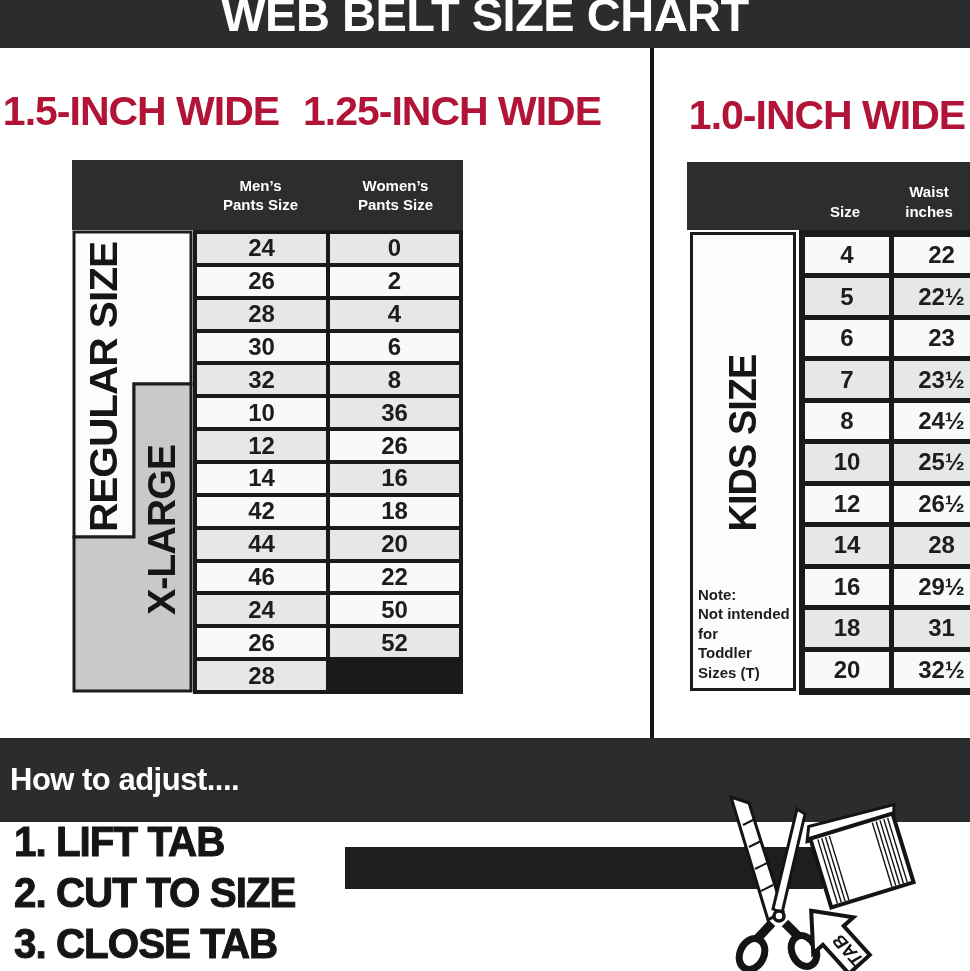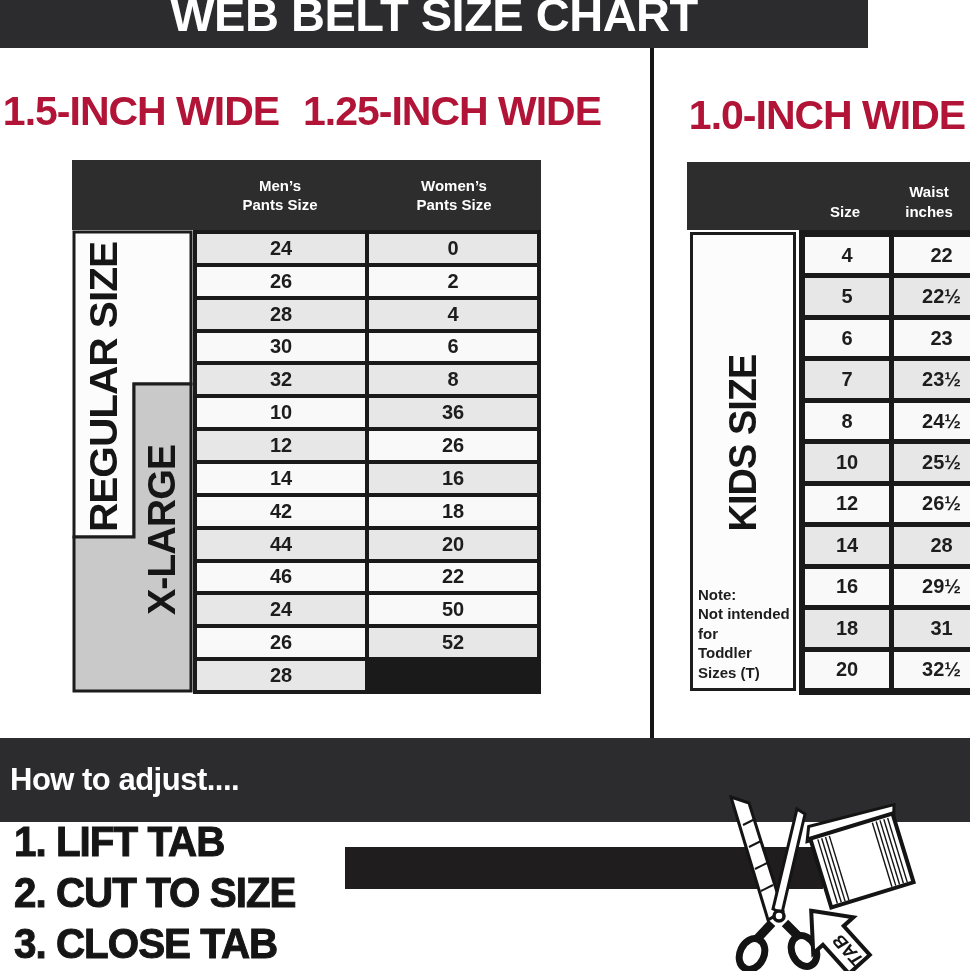--- a/index.html
+++ b/index.html
@@ -3,44 +3,44 @@
 <meta charset="utf-8">
 <style>
   * { margin:0; padding:0; box-sizing:border-box; }
   html,body { width:970px; height:971px; }
   body {
     position:relative; overflow:hidden; background:#ffffff;
     font-family:"Liberation Sans","DejaVu Sans",sans-serif;
     color:#1d1d1d;
   }
   
-  #banner { position:absolute; left:0; top:0; width:868px; height:48px;
+  #banner { position:absolute; left:0; top:0; width:970px; height:48px;
     background:#2c2c2e; overflow:hidden; }
   #banner .t { display:block; width:100%; text-align:center; color:#fff;
     font-size:47px; font-weight:bold; letter-spacing:-0.5px; line-height:60px;
     margin-top:-15px; white-space:nowrap; }
   
   .redhdr { position:absolute; transform:translateX(-50%); color:#b11437;
     font-size:41px; font-weight:bold; letter-spacing:-1px; white-space:nowrap; }
   #hdr15  { left:141px; top:88px; }
   #hdr125 { left:452px; top:88px; }
   #hdr10  { left:827px; top:92px; }
   
-  #ltable { position:absolute; left:72px; top:160px; width:469px; height:534px; }
+  #ltable { position:absolute; left:72px; top:160px; width:391px; height:534px; }
   .lhead { display:grid; grid-template-columns:121px 1fr 1fr; height:70px;
     background:#2d2d2e; align-items:center; }
   .hcol { color:#fff; font-size:15px; font-weight:bold; text-align:center;
     line-height:1.3; white-space:pre-line; }
   .lbody { position:absolute; left:0; top:70px; right:0; bottom:0; }
   #llabels { position:absolute; left:0; top:0; }
   .lrows { position:absolute; left:121px; top:0; right:0; bottom:0;
     background:#1a1a1a; display:grid; grid-template-columns:1fr 1fr;
     grid-auto-rows:1fr; gap:4px; padding:4px; }
   .cell { display:flex; align-items:center; justify-content:center;
-    font-size:20px; font-weight:bold; color:#1d1d1d; }
+    font-size:24px; font-weight:bold; color:#1d1d1d; }
   .lite  { background:#f9f9f9; }
   .shade { background:#e7e7e7; }
   
   #ktable { position:absolute; left:687px; top:162px; width:283px; height:533px; }
   .khead { display:grid; grid-template-columns:115px 86px 82px; height:68px;
     background:#2d2d2e; align-items:end; padding-bottom:9px; }
   .kgrid { position:absolute; left:112px; top:68px; width:190px; height:465px;
     background:#1a1a1a; display:grid; grid-template-columns:84px 95px;
     grid-auto-rows:1fr; gap:5px; padding:7px 0 7px 6px; }
   .klabel { position:absolute; left:3px; top:70px; width:106px; height:459px;

